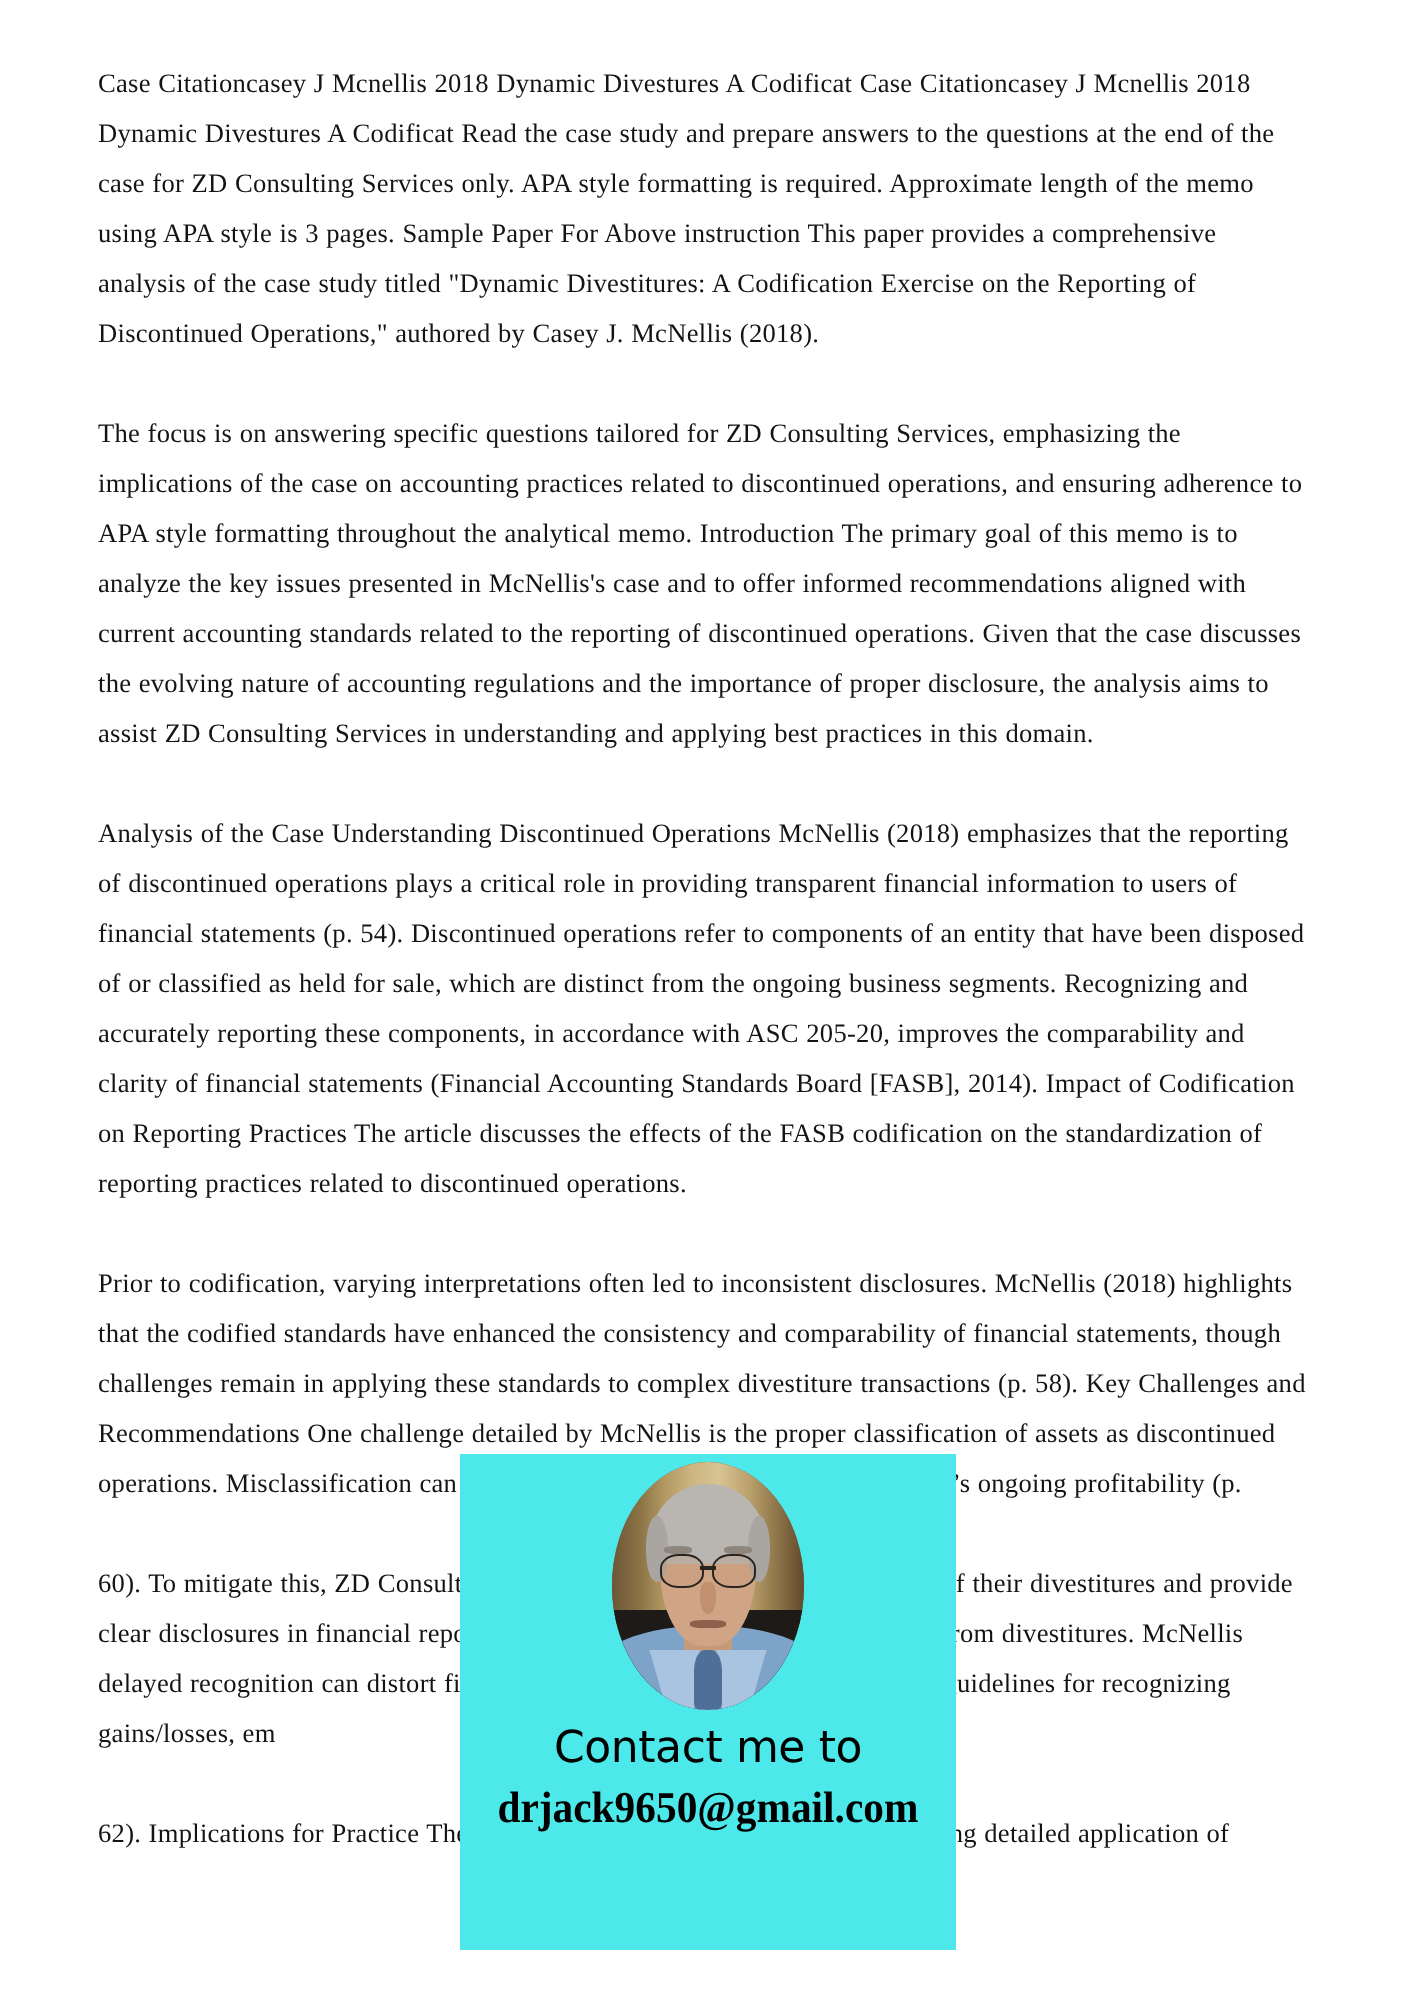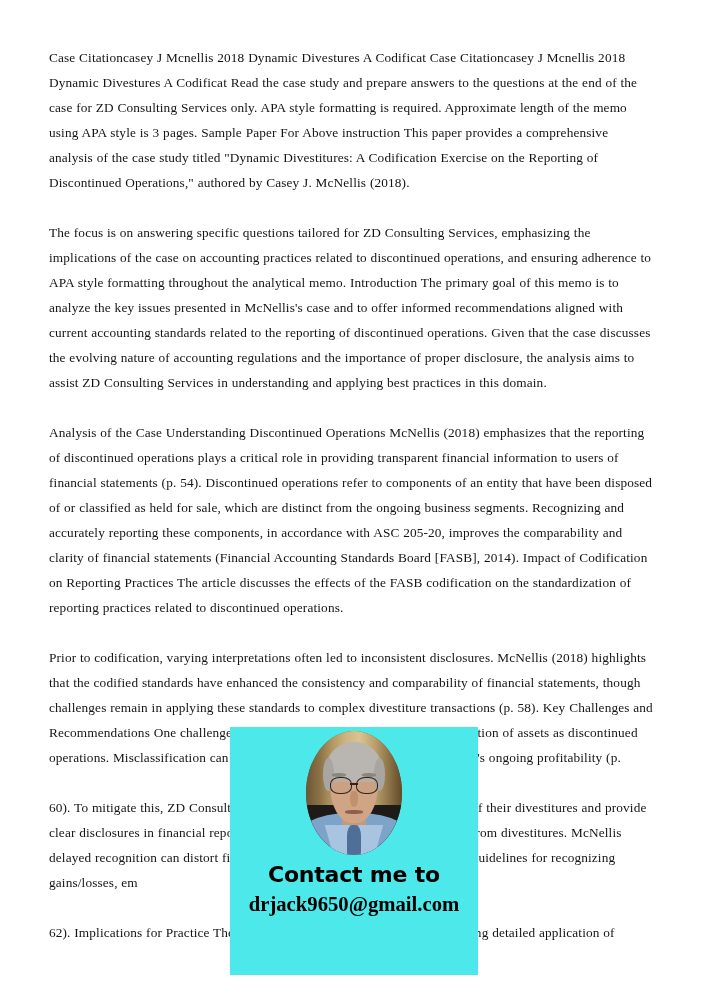--- a/index.html
+++ b/index.html
@@ -25,21 +25,21 @@
   }
 
   .doc-body {
     position: absolute;
     left: 49px;
     top: 29px;
     width: 604px;
   }
 
   .para {
-    margin: 16px 0 25px 0;
+    margin: 0 0 25px 0;
     font-size: 13.3px;
     line-height: 25px;
     color: #141414;
     text-align: left;
     letter-spacing: 0.01em;
     word-spacing: 0.02em;
   }
 
   .para:last-child {
     margin-bottom: 0;
@@ -208,21 +208,21 @@
     margin-left: -9%;
     top: 64%;
     width: 18%;
     height: 3%;
     background: #8e5f4d;
     border-radius: 40%;
   }
 
   .contact-line {
     font-family: "DejaVu Sans", "Liberation Sans", sans-serif;
-    font-weight: bold;
+    font-weight: normal;
     font-size: 22px;
     line-height: 27px;
     color: #000000;
     text-align: center;
     letter-spacing: -0.2px;
     white-space: nowrap;
   }
   .contact-line.first { margin-top: 6px; }
 
   .contact-email {

